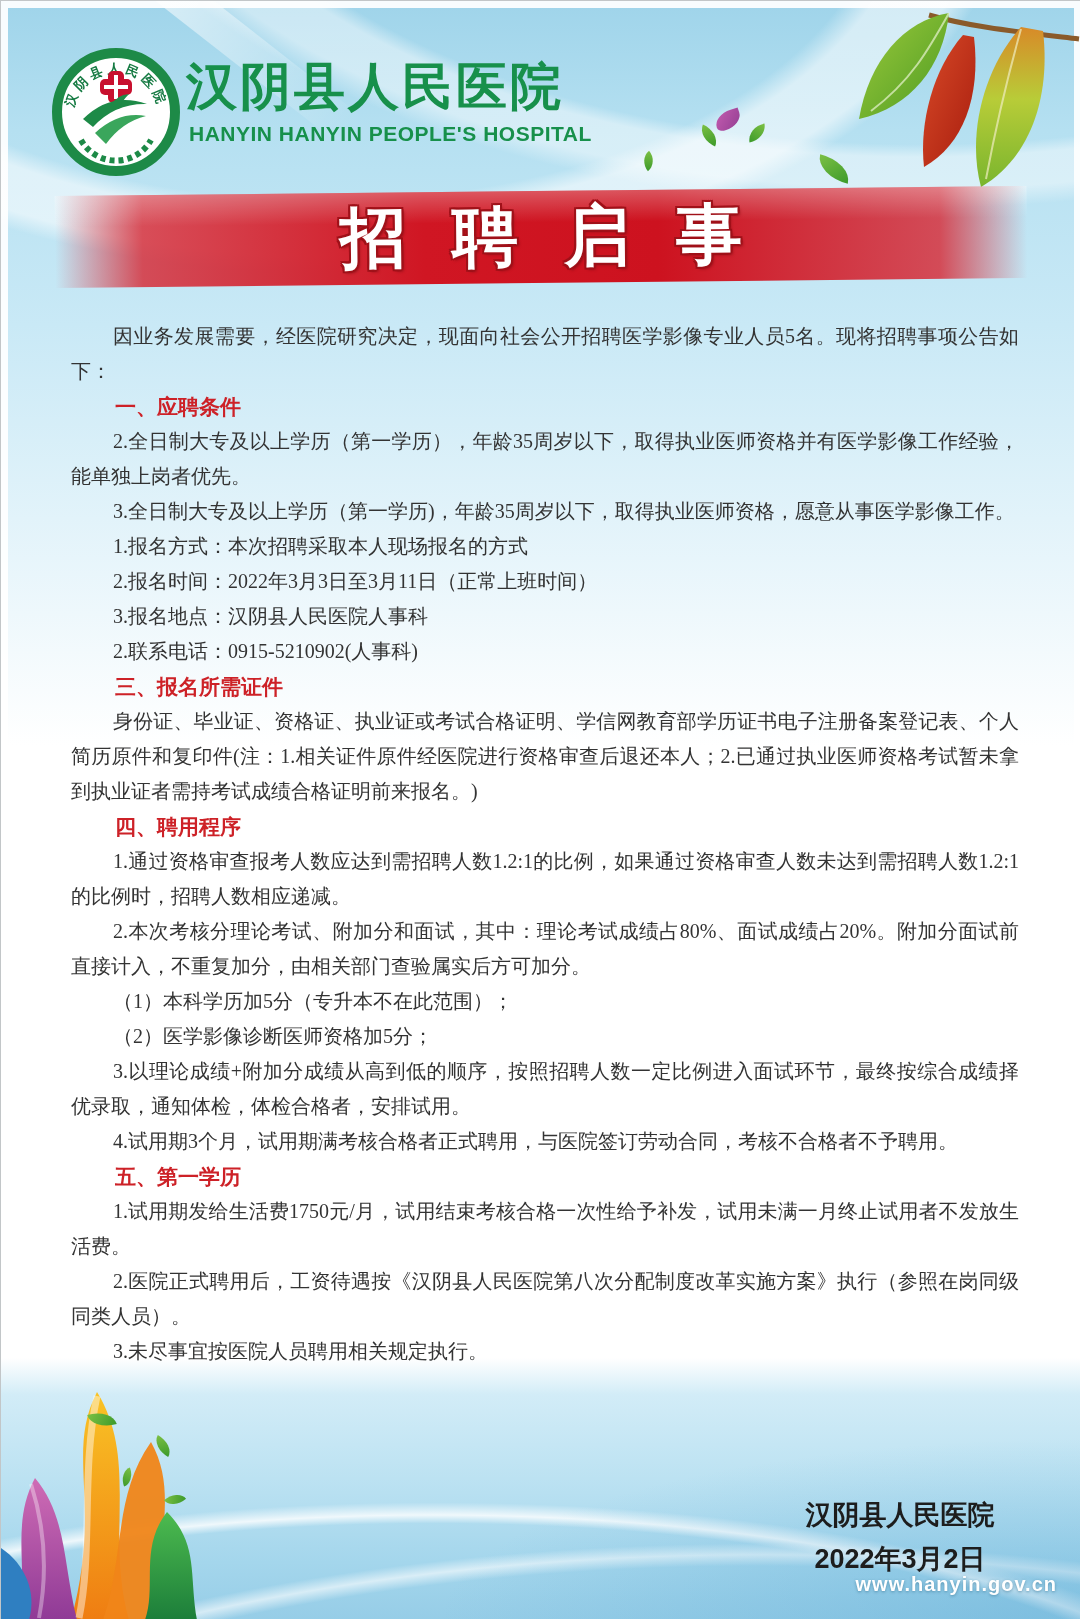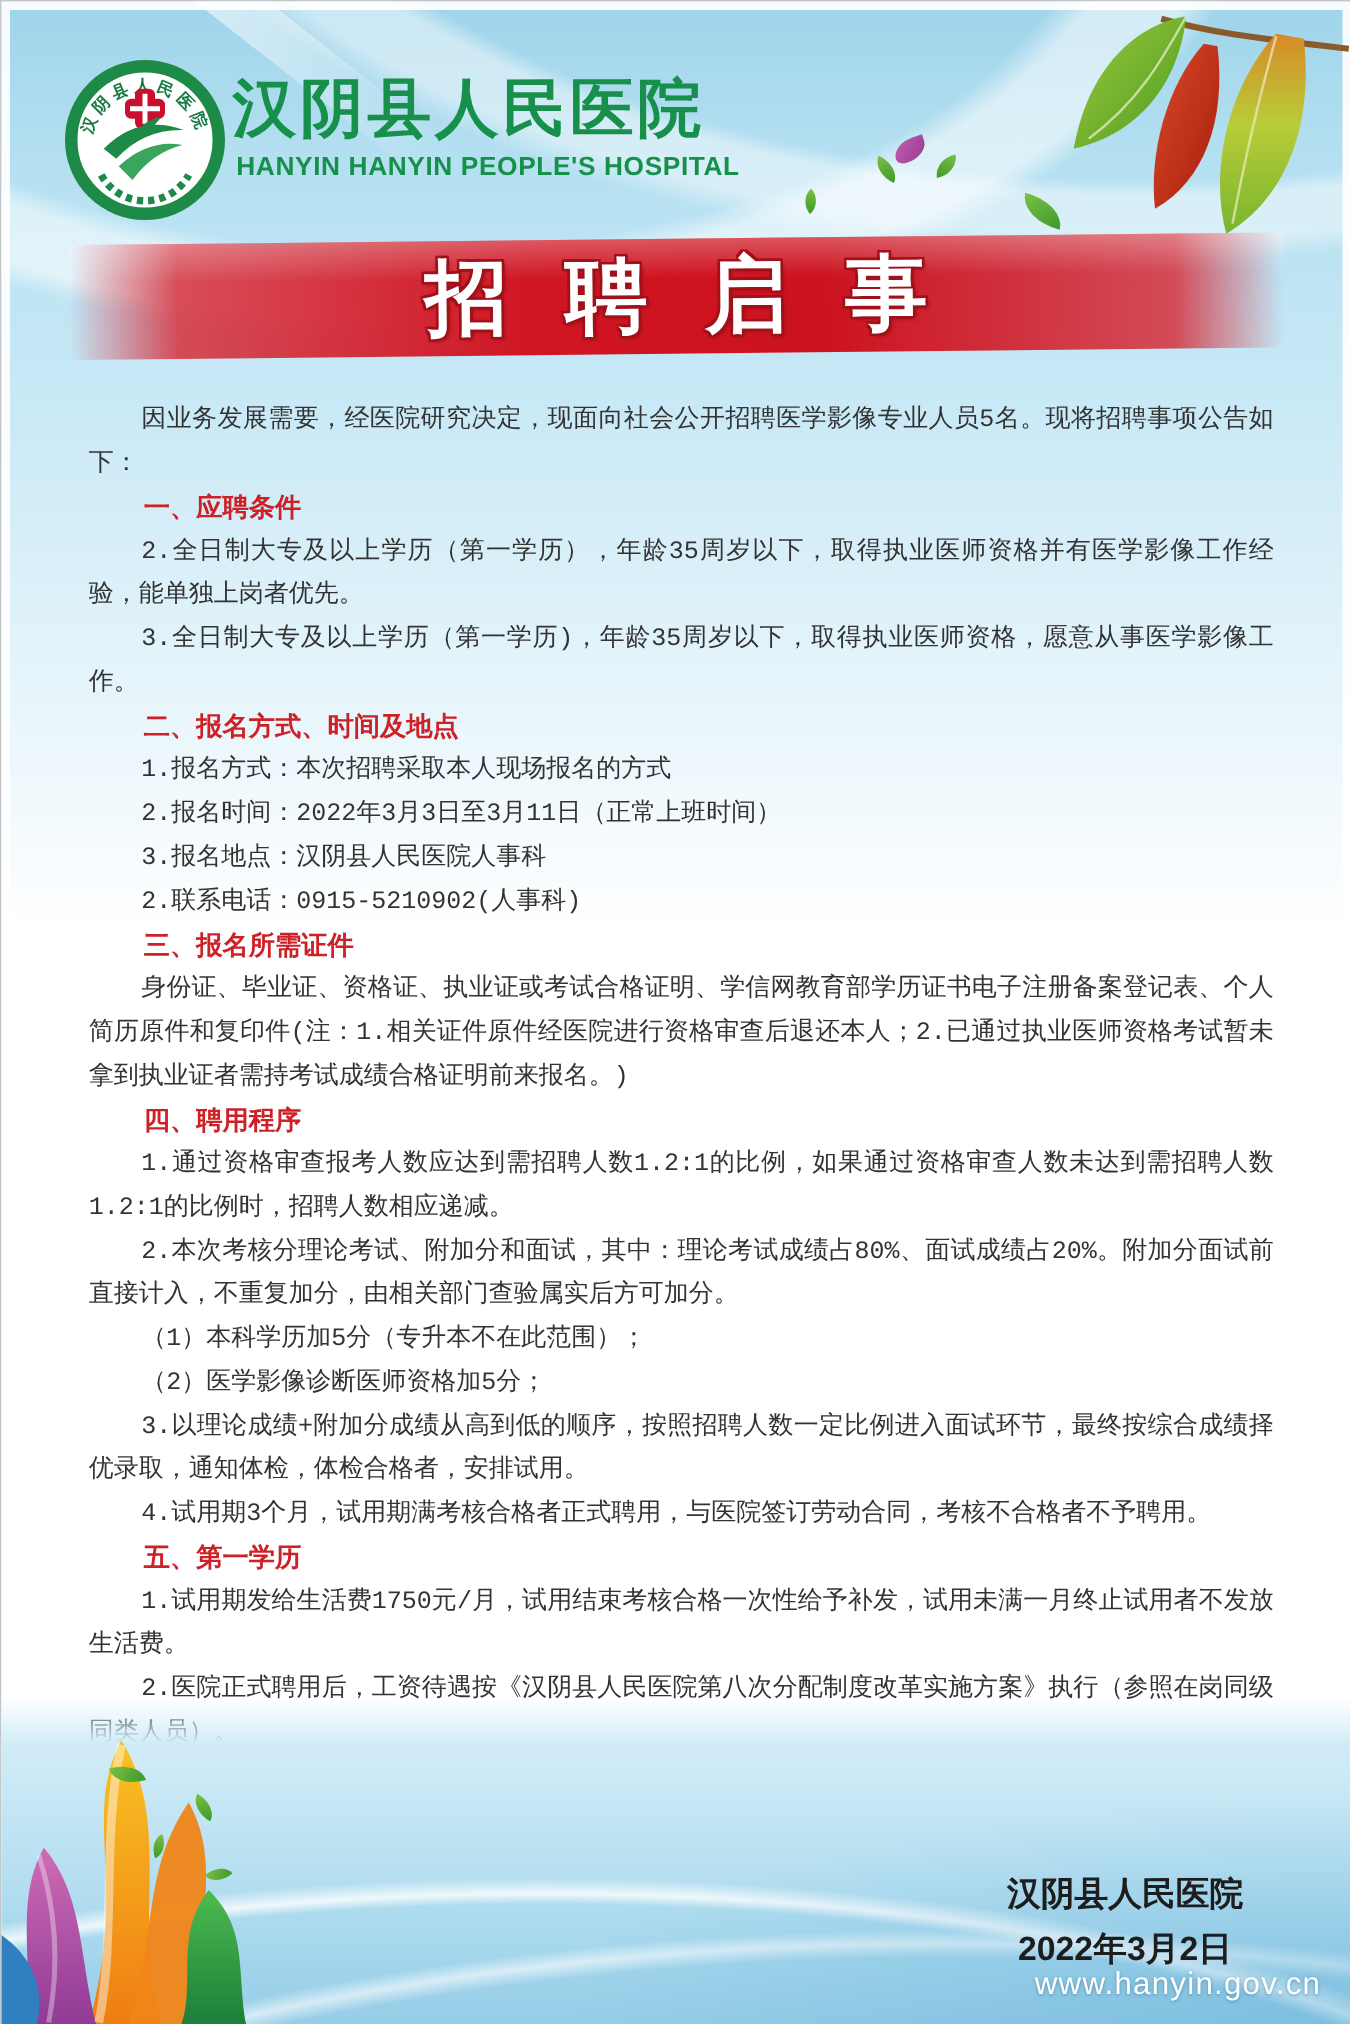--- a/index.html
+++ b/index.html
@@ -50,26 +50,26 @@
       linear-gradient(90deg,rgba(219,90,98,0) 0%,rgba(214,48,60,.85) 9%,#d01623 38%,#cd121f 62%,rgba(214,48,60,.85) 91%,rgba(219,90,98,0) 100%);
     display:flex;align-items:center;justify-content:center;}
   .bannerTitle{font-size:66px;font-weight:900;color:#ffffff;letter-spacing:46px;text-indent:46px;
     text-shadow:2px 0 0 #a01119,-2px 0 0 #a01119,0 2px 0 #a01119,0 -2px 0 #a01119,
                 2px 2px 3px #8d0e15,-2px 2px 0 #a01119,2px -2px 0 #a01119,-2px -2px 0 #a01119;
     white-space:nowrap;}
   
   .content{position:absolute;left:70px;right:62px;top:318px;height:1130px;overflow:hidden;
     color:#333333;font-size:20px;line-height:35px;}
   .content .para{margin:0;text-indent:2.1em;text-align:justify;
-    font-family:Liberation Mono, monospace;}
+    font-family:Liberation Serif, serif;}
   .content .heading{margin:0;text-indent:2.1em;font-weight:700;color:#cd2127;font-size:21px;}
   
   .signBlock{position:absolute;right:16px;top:1492px;width:330px;text-align:center;
     color:#1d1d1d;font-weight:900;font-size:27px;line-height:44px;}
-  .website{position:absolute;right:24px;top:1572px;color:#ffffff;font-weight:400;font-size:25px;
+  .website{position:absolute;right:24px;top:1572px;color:#ffffff;font-weight:700;font-size:20px;
     letter-spacing:1px;text-shadow:0 1px 3px rgba(20,80,110,.45);}
   
   .flames{position:absolute;left:0;bottom:0;width:320px;height:240px;}
 </style>
 </head>
 <body>
 
 <div class="poster">
 
   <div class="swoosh1"></div>
@@ -132,21 +132,20 @@
 
   <div class="banner">
     <span class="bannerTitle">招聘启事</span>
   </div>
 
   <div class="content" id="content-list">
       <div class="para">因业务发展需要，经医院研究决定，现面向社会公开招聘医学影像专业人员5名。现将招聘事项公告如下：</div>
       <div class="heading">一、应聘条件</div>
       <div class="para">2.全日制大专及以上学历（第一学历），年龄35周岁以下，取得执业医师资格并有医学影像工作经验，能单独上岗者优先。</div>
       <div class="para">3.全日制大专及以上学历（第一学历)，年龄35周岁以下，取得执业医师资格，愿意从事医学影像工作。</div>
-      <div class="heading">二、报名方式、时间及地点</div>
       <div class="para">1.报名方式：本次招聘采取本人现场报名的方式</div>
       <div class="para">2.报名时间：2022年3月3日至3月11日（正常上班时间）</div>
       <div class="para">3.报名地点：汉阴县人民医院人事科</div>
       <div class="para">2.联系电话：0915-5210902(人事科)</div>
       <div class="heading">三、报名所需证件</div>
       <div class="para">身份证、毕业证、资格证、执业证或考试合格证明、学信网教育部学历证书电子注册备案登记表、个人简历原件和复印件(注：1.相关证件原件经医院进行资格审查后退还本人；2.已通过执业医师资格考试暂未拿到执业证者需持考试成绩合格证明前来报名。)</div>
       <div class="heading">四、聘用程序</div>
       <div class="para">1.通过资格审查报考人数应达到需招聘人数1.2:1的比例，如果通过资格审查人数未达到需招聘人数1.2:1的比例时，招聘人数相应递减。</div>
       <div class="para">2.本次考核分理论考试、附加分和面试，其中：理论考试成绩占80%、面试成绩占20%。附加分面试前直接计入，不重复加分，由相关部门查验属实后方可加分。</div>
       <div class="para">（1）本科学历加5分（专升本不在此范围）；</div>

